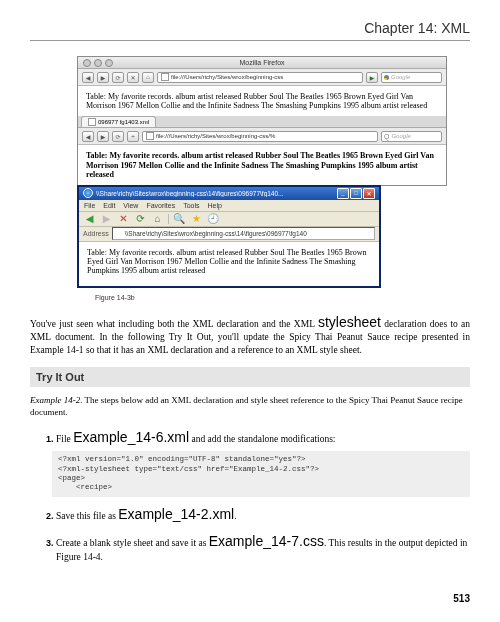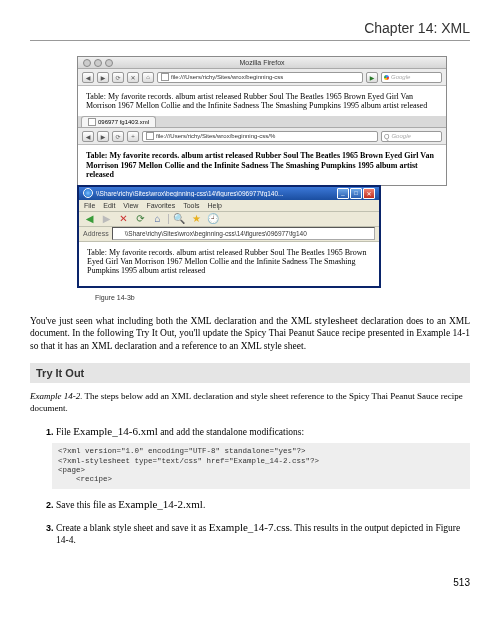--- a/index.html
+++ b/index.html
@@ -98,21 +98,21 @@
     font-size: 7px;
     color: #333;
     margin: 4px 0 12px 65px;
   }
   .body-para {
     font-size: 9.5px;
     line-height: 1.35;
     margin: 0 0 10px 0;
     text-align: justify;
   }
-  .mono { font-family: Liberation Serif, serif; font-size: 11px; }
+  .mono { font-family: Liberation Sans, sans-serif; font-size: 14px; }
   .tryit-bar {
     background: #e5e5e5;
     padding: 4px 6px;
     margin: 8px 0 8px 0;
     font-family: Arial, sans-serif;
     font-size: 11px;
     font-weight: bold;
     color: #333;
     display: flex;
   }
@@ -134,21 +134,21 @@
     font-size: 7.5px;
     padding: 4px 6px;
     margin: 4px 0 4px -4px;
     white-space: pre;
     line-height: 1.25;
     color: #333;
   }
   .page-number {
     text-align: right;
     font-family: Arial, sans-serif;
-    font-weight: normal;
+    font-weight: bold;
     font-size: 10px;
     margin-top: 30px;
   }
 </style>
 </head>
 <body>
 
 <div class="chapter-title">Chapter 14: XML</div>
 <hr class="hr-top">
 

